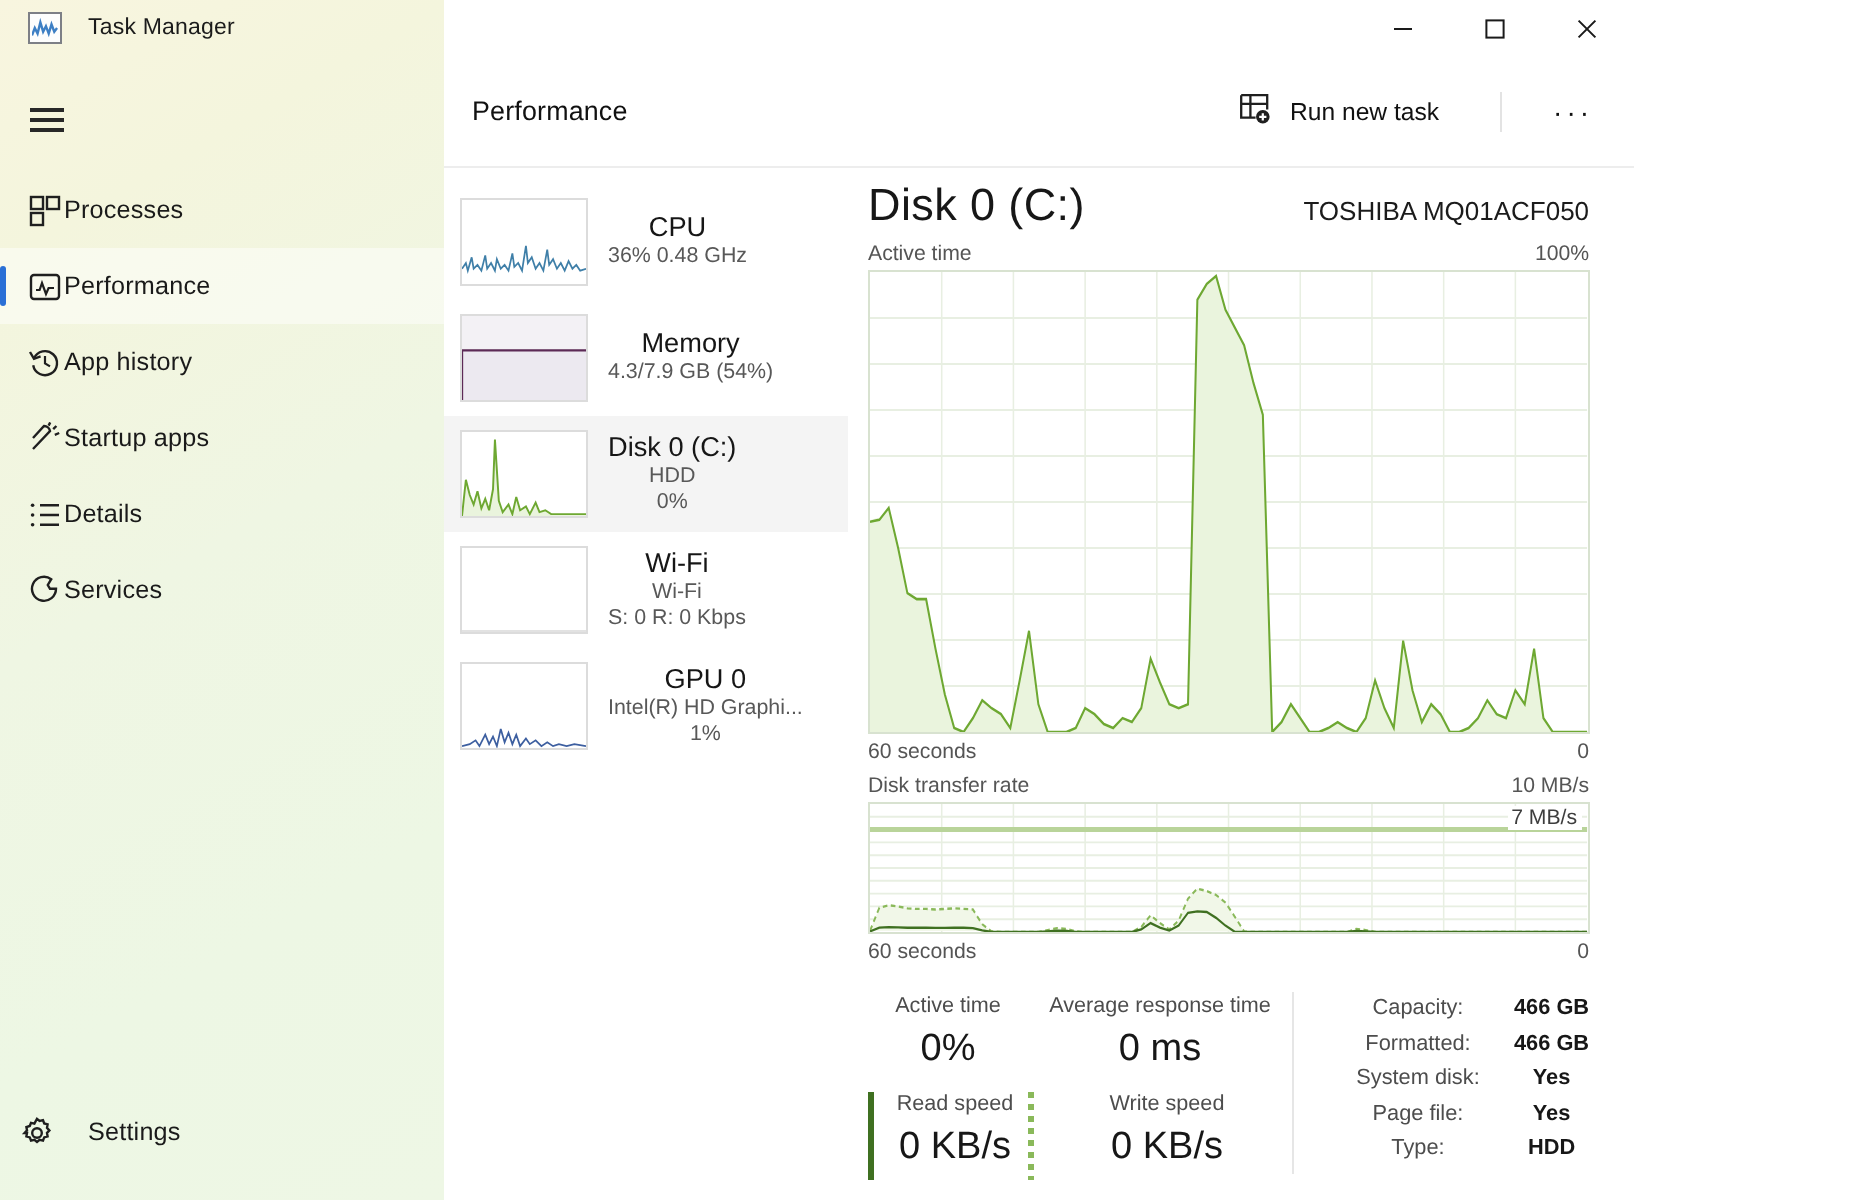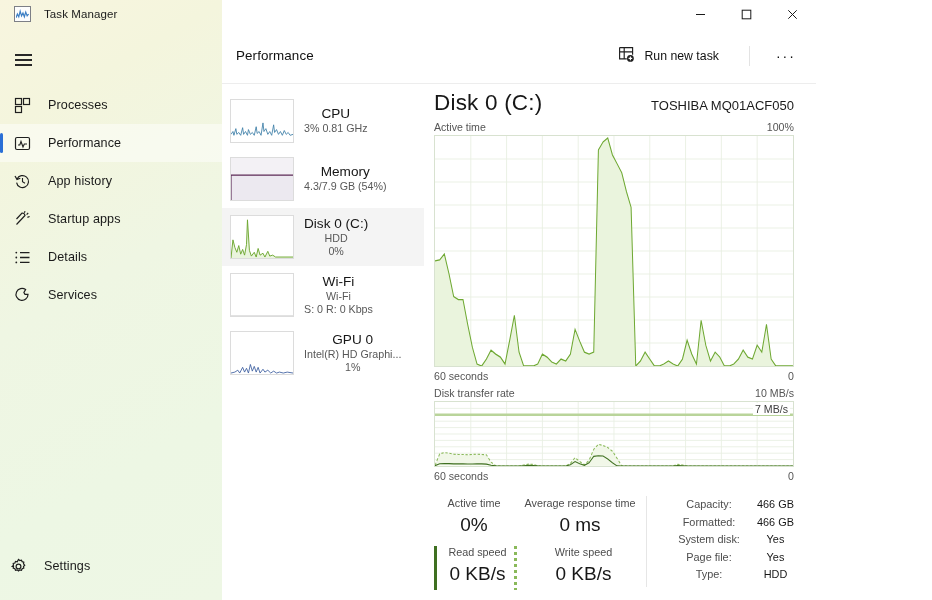--- a/index.html
+++ b/index.html
@@ -60,21 +60,20 @@
     display: block; height: 1.4px;
     background: #282828; margin: 3.6px 0;
   }
   .nav { margin-top: 4px; }
   .nav-item {
     position: relative;
     height: 38px;
     display: flex;
     align-items: center;
     padding-left: 12px;
-    gap: 16px;
     cursor: default;
   }
   .nav-item.selected { background: rgba(255,255,255,0.48); }
   .nav-item.selected::before {
     content: "";
     position: absolute;
     left: 0; top: 9px;
     width: 3px; height: 20px;
     background: #2a6fd6;
     border-radius: 2px;
@@ -308,21 +307,21 @@
   .kv-k {
     font-size: 10.9px;
     color: #4d4d4d;
     line-height: 17.5px;
     white-space: nowrap;
   }
   .kv-v {
     font-size: 10.9px;
     color: #171717;
     line-height: 17.5px;
-    font-weight: normal;
+    font-weight: bold;
     white-space: nowrap;
   }
 </style>
 </head>
 <body>
 
 <div id="app">
 
   <div class="sidebar">
 
@@ -466,21 +465,21 @@
       <div class="perf-list">
 
         <div class="perf-item">
           <div class="perf-thumb">
             <svg viewBox="0 0 64 44" preserveAspectRatio="none">
               <polyline fill="none" stroke="#3f7fa8" stroke-width="0.9" points="0,36 2,33 3,37 5,30 6,36 8,34 10,37 12,29 13,36 15,33 17,37 18,31 20,36 22,34 24,37 26,28 27,35 29,33 31,37 33,24 34,33 36,30 38,36 40,33 42,37 44,26 45,34 47,31 49,36 51,33 53,37 55,32 57,36 59,34 61,37 64,36"></polyline>
             </svg>
           </div>
           <div class="perf-meta">
             <div class="perf-name">CPU</div>
-            <div class="perf-sub">3%  0.81 GHz</div>
+            <div class="perf-sub">36%  0.48 GHz</div>
           </div>
         </div>
 
         <div class="perf-item">
           <div class="perf-thumb mem-thumb">
             <svg viewBox="0 0 64 44" preserveAspectRatio="none">
               <rect x="0" y="18" width="64" height="26" fill="#ece9f0"></rect>
               <polyline fill="none" stroke="#5c2a56" stroke-width="1.2" points="0,44 0,18 64,18"></polyline>
             </svg>
           </div>

